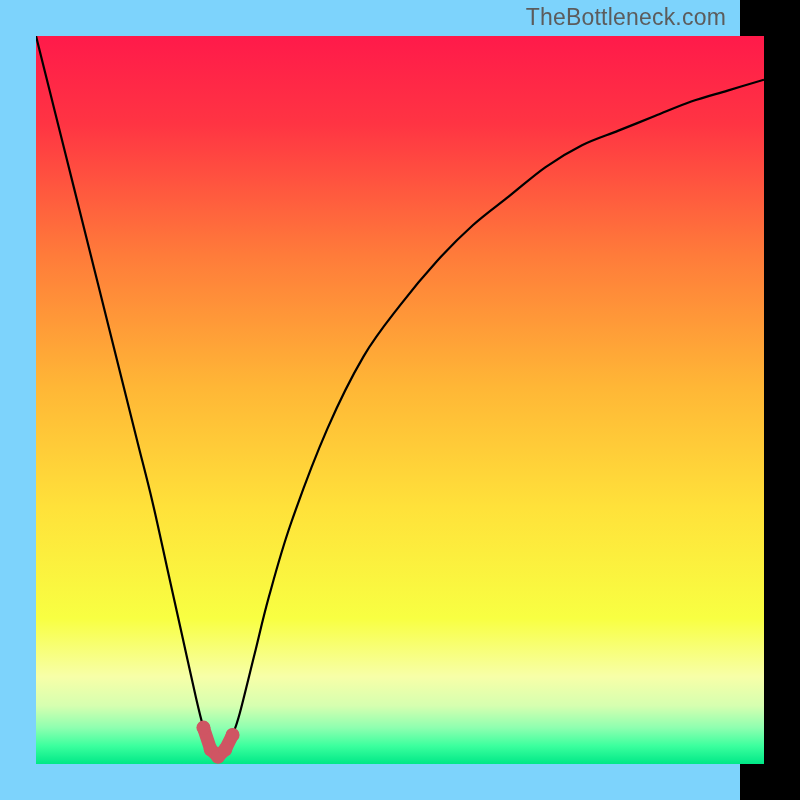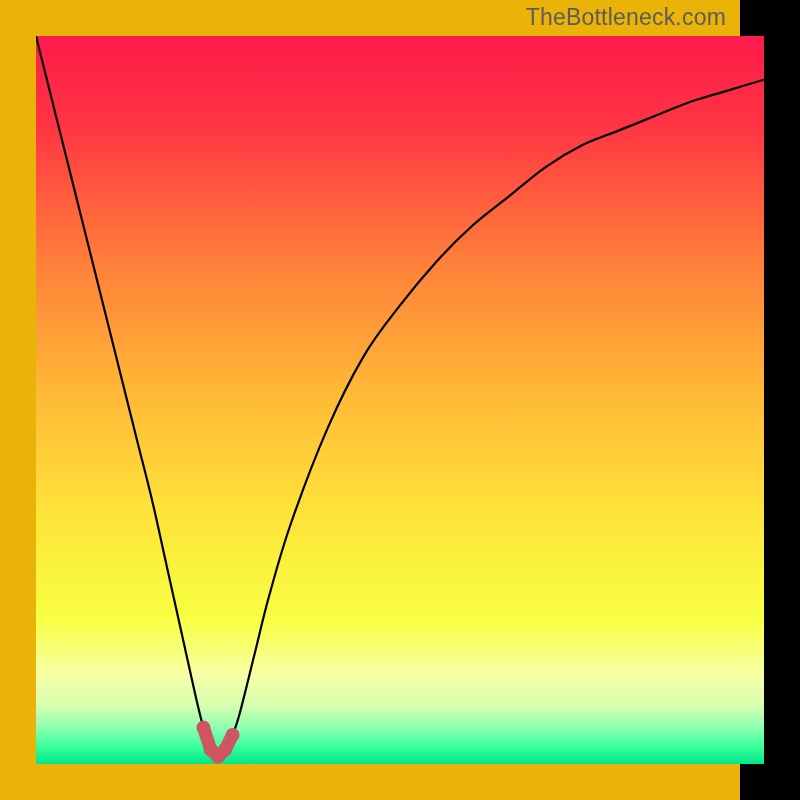--- a/index.html
+++ b/index.html
@@ -10,21 +10,21 @@
     background: #000;
     overflow: hidden;
     font-family: Arial, Helvetica, sans-serif;
   }
   .frame {
     position: absolute;
     left: 0;
     top: 0;
     width: 740px;
     height: 800px;
-    background: #eab308;
+    background: #7dd3fc;
   }
   .watermark {
     position: absolute;
     top: 4px;
     right: 14px;
     color: #5c5c5c;
     font-size: 23px;
     font-weight: 500;
     letter-spacing: 0.2px;
   }

